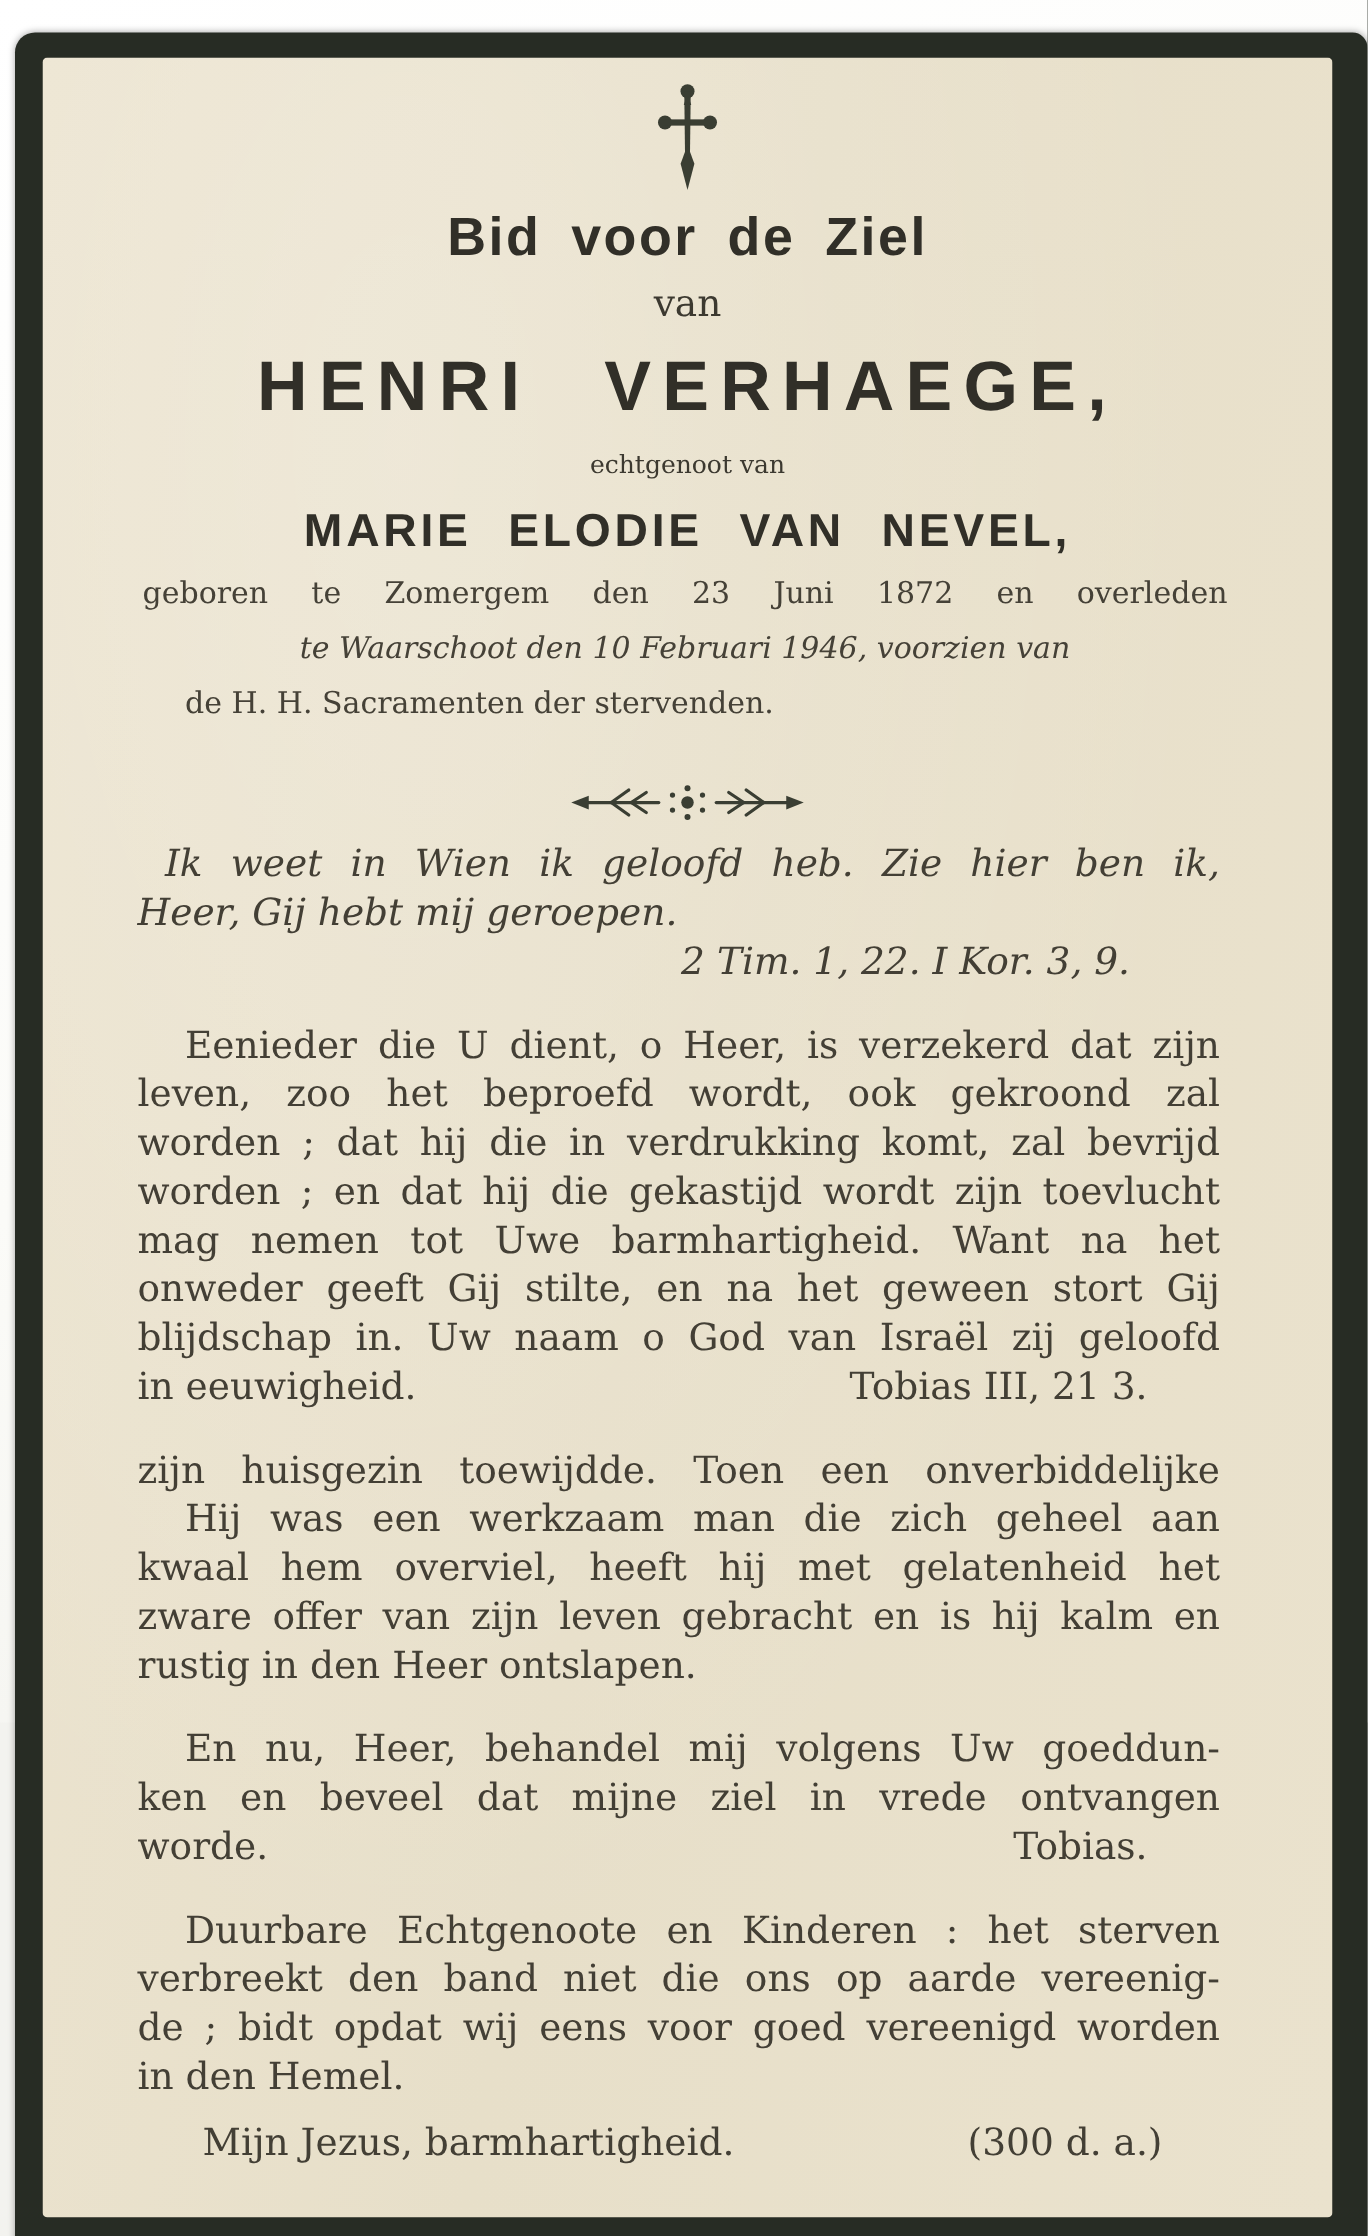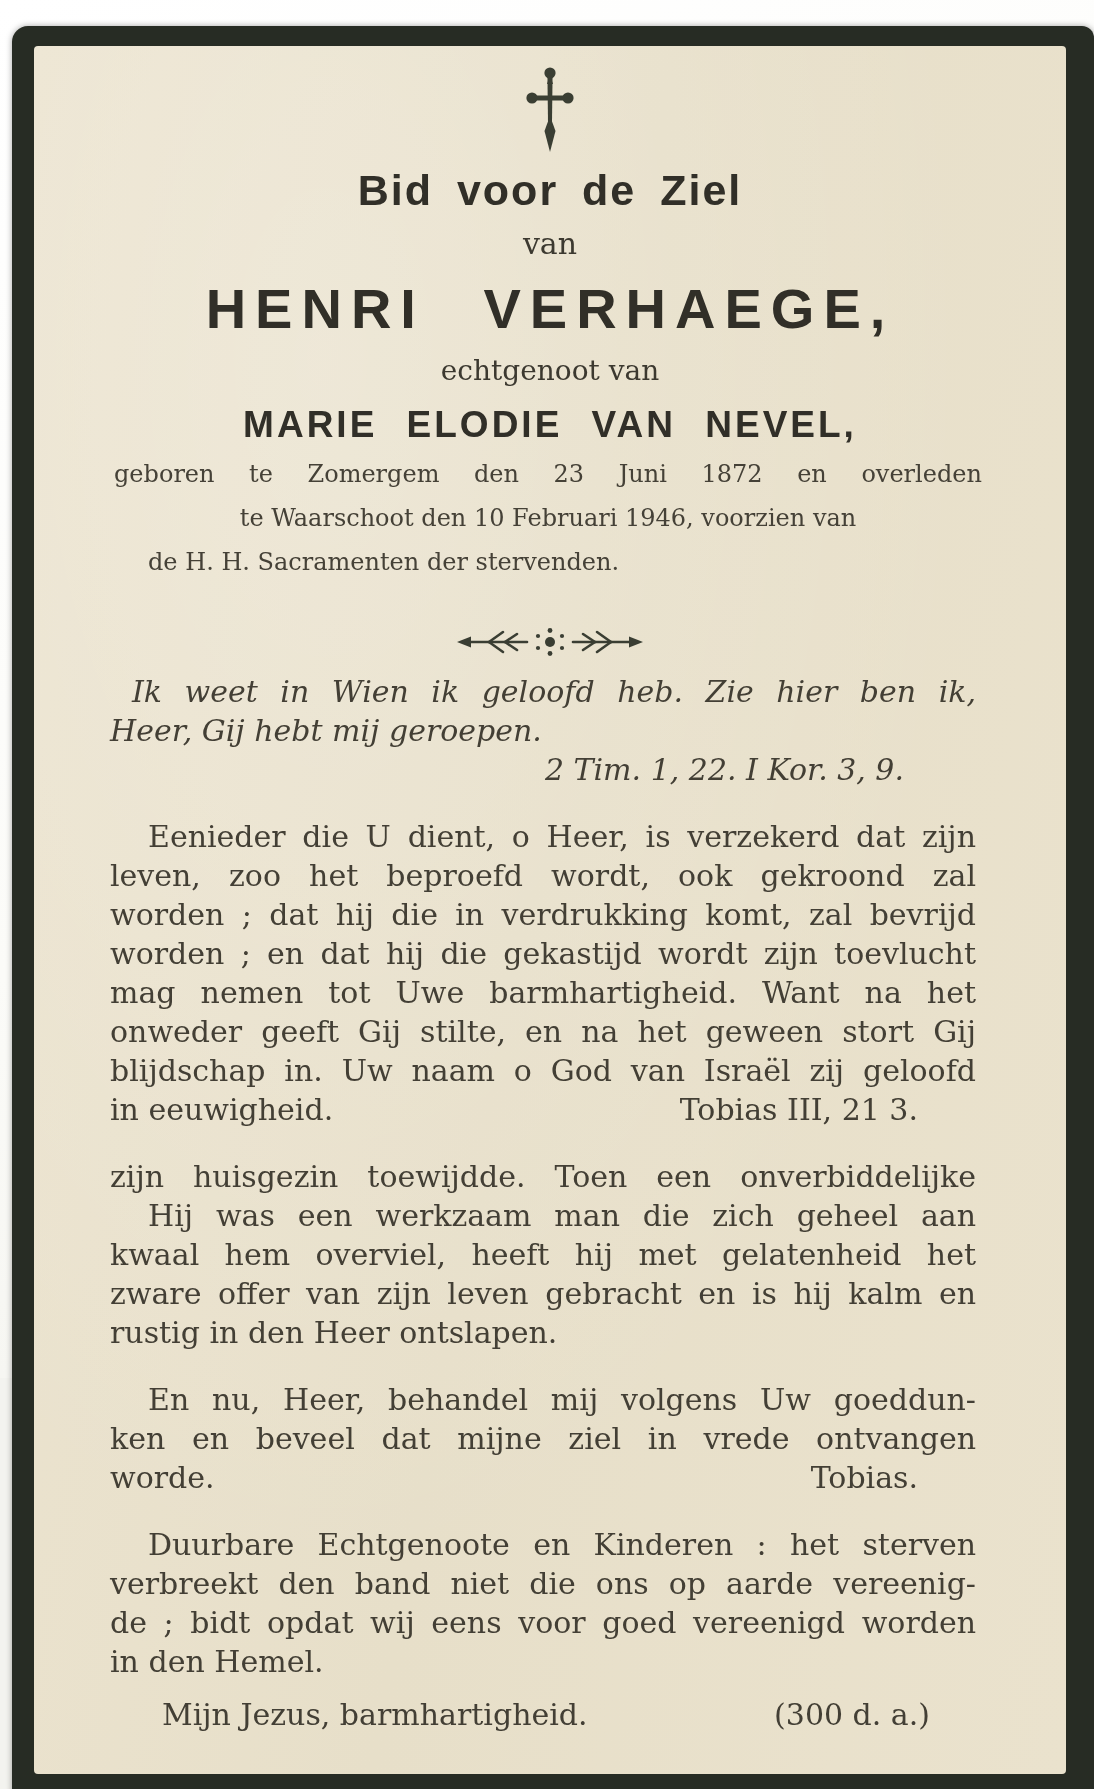--- a/index.html
+++ b/index.html
@@ -45,35 +45,35 @@
     font-size:30px; line-height:36px; color:#3c3930;
   }
   .deceased {
     margin:16px 0 0 0; text-align:center;
     font-family:"Liberation Sans", sans-serif; font-weight:bold;
     font-size:56px; line-height:62px; letter-spacing:9px; word-spacing:34px;
     color:#312f28; white-space:nowrap;
   }
   .echt {
     margin-top:12px; text-align:center;
-    font-size:28px; line-height:38px; color:#3c3930;
+    font-size:20px; line-height:38px; color:#3c3930;
   }
   .spouse {
     margin:12px 0 0 0; text-align:center;
     font-family:"Liberation Sans", sans-serif; font-weight:bold;
     font-size:37px; line-height:46px; letter-spacing:3px; word-spacing:16px;
     color:#312f28;
   }
 
   .vitals {
     margin-top:4px; padding:0 84px 0 80px;
     font-size:24px; line-height:44px; color:#454137;
   }
   .vitals .stretchline { text-align:justify; text-align-last:justify; }
-  .vitals .centerline  { text-align:center; }
+  .vitals .centerline  { text-align:center;font-style:italic; }
   .vitals .leftline    { text-align:left; padding-left:34px; }
 
   .ornament { margin-top:40px; text-align:center; }
 
   .textblock {
     padding:0 90px 0 76px;
     font-size:30px; line-height:39px; color:#433f35;
   }
   .qt { margin-top:8px;font-style:italic; }
   .para { margin-top:28px; }

